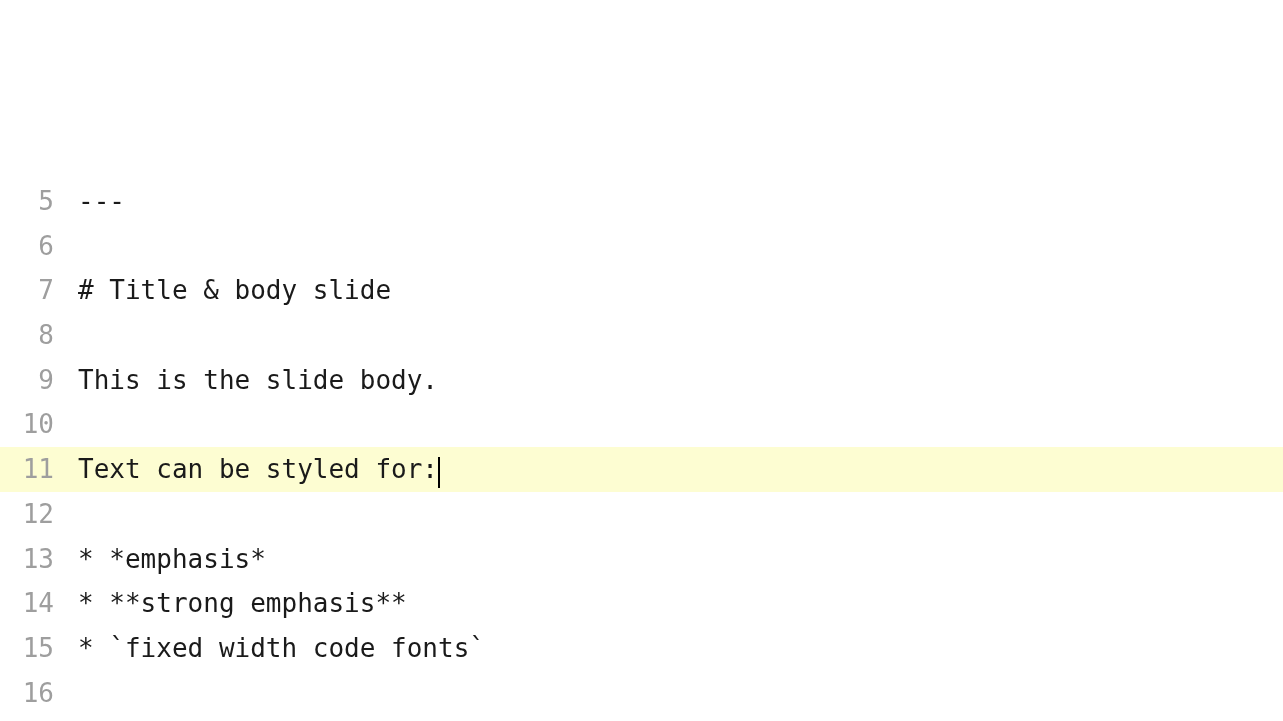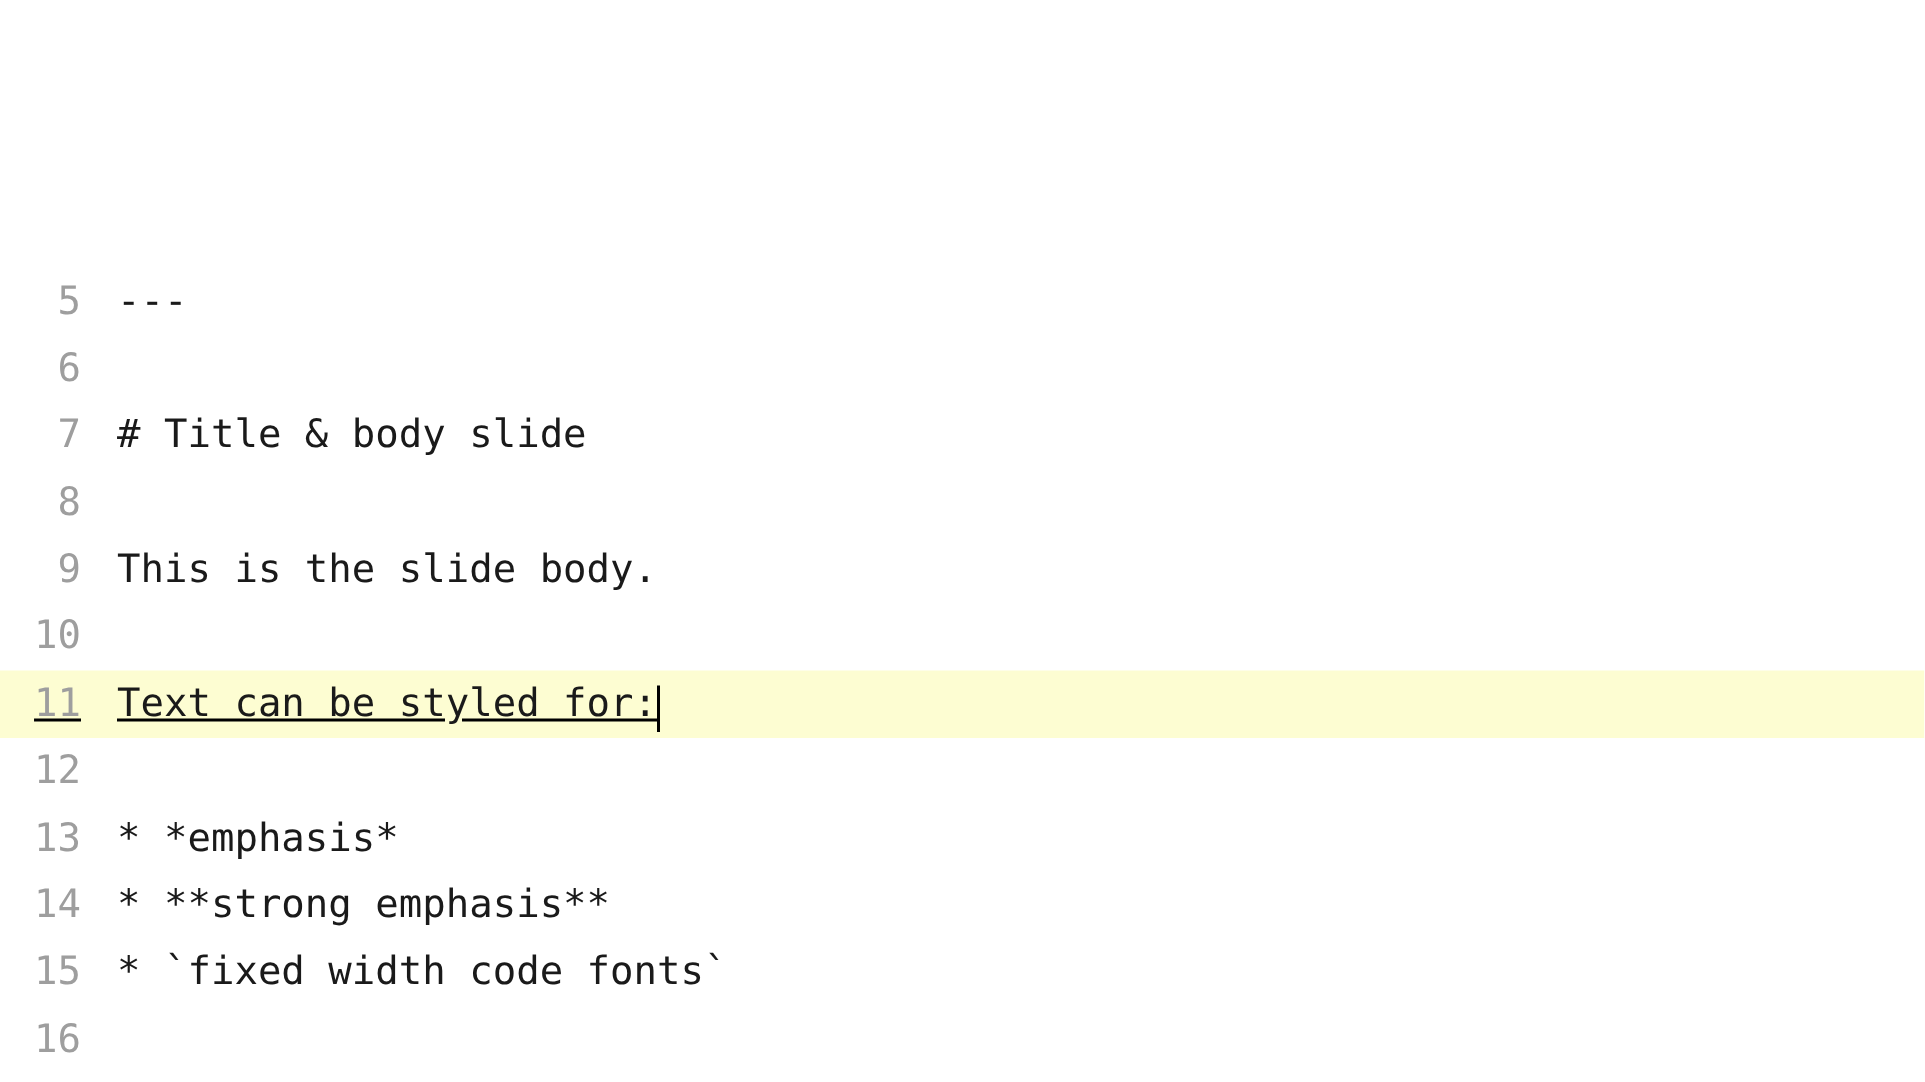--- a/index.html
+++ b/index.html
@@ -13,21 +13,20 @@
     }
     .editor {
       position: relative;
     }
     .line {
       display: flex;
       align-items: baseline;
     }
     .line.active {
       background: #fdfdd2;
-      text-decoration: underline;
     }
     .gutter {
       width: 68px;
       text-align: right;
       padding-right: 14px;
       color: #9e9e9e;
       user-select: none;
       flex-shrink: 0;
     }
     .content {

